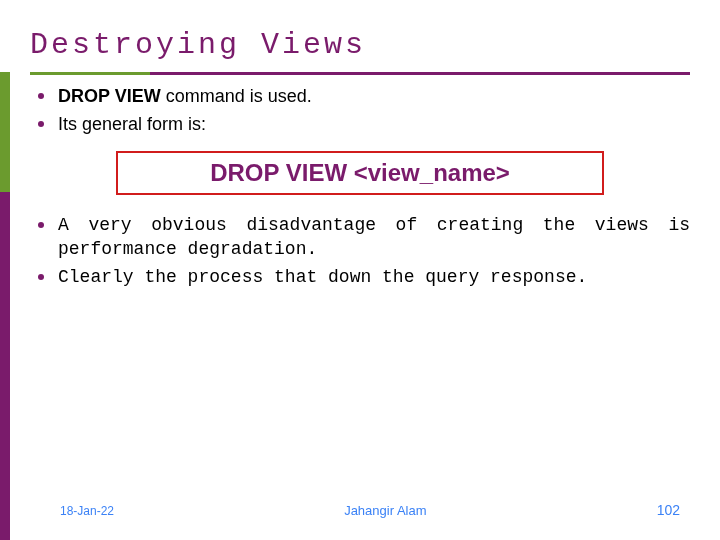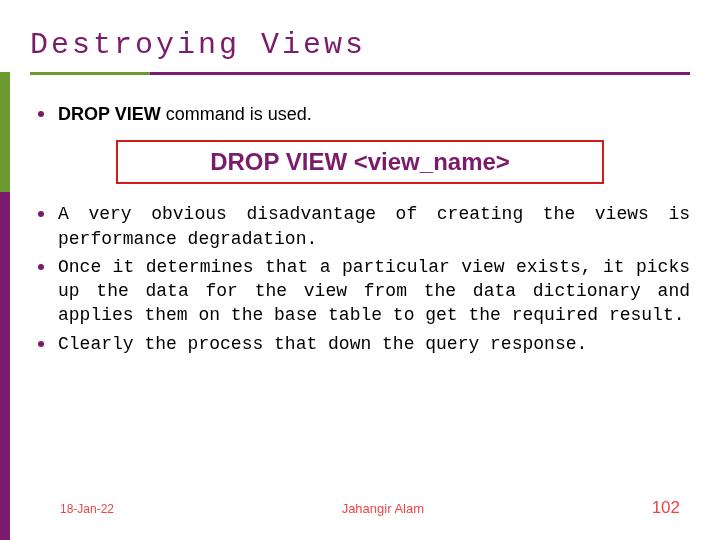--- a/index.html
+++ b/index.html
@@ -40,21 +40,21 @@
     left: 0;
     top: 72px;
     bottom: 0;
     width: 10px;
     background: linear-gradient(to bottom, #6b9b2e 0 120px, #7a1b6b 120px 100%);
   }
   .content {
     position: absolute;
     left: 30px;
     right: 30px;
-    top: 102px;
+    top: 84px;
   }
   ul.bullets {
     list-style: none;
     margin: 0 0 10px 0;
     padding: 0;
   }
   ul.bullets li {
     position: relative;
     padding-left: 28px;
     font-size: 18px;
@@ -90,50 +90,52 @@
   }
   .footer {
     position: absolute;
     left: 60px;
     right: 40px;
     bottom: 22px;
     display: flex;
     justify-content: space-between;
     align-items: baseline;
     font-size: 13px;
-    color: #ef4444;
+    color: #3b82f6;
   }
   .footer .date { font-size: 12px; }
   .footer .author { font-size: 13px; }
-  .footer .page { font-size: 17px; }
+  .footer .page { font-size: 14px; }
 </style>
 </head>
 <body>
 
 <div class="slide">
 
   <div class="title">Destroying Views</div>
   <div class="title-underline"></div>
   <div class="left-stripe"></div>
 
   <div class="content">
 
     <ul class="bullets">
       <li>
         <span class="bold">DROP VIEW</span><span>  command is used.</span>
       </li>
+      <li>
+        <span>Its general form is:</span>
+      </li>
     </ul>
 
     <div class="syntax-box">
       <span class="syntax">DROP VIEW &lt;view_name&gt;</span>
     </div>
 
     <ul class="bullets just">
       <li><span>A very obvious disadvantage of creating the views is performance degradation.</span></li>
-      <li><span>Once it determines that a particular view exists, it picks up the data for the view from the data dictionary and applies them on the base table to get the required result.</span></li>
       <li><span>Clearly the process that down the query response.</span></li>
     </ul>
 
   </div>
 
   <div class="footer">
     <span class="date">18-Jan-22</span>
     <span class="author">Jahangir Alam</span>
     <span class="page">102</span>
   </div>

